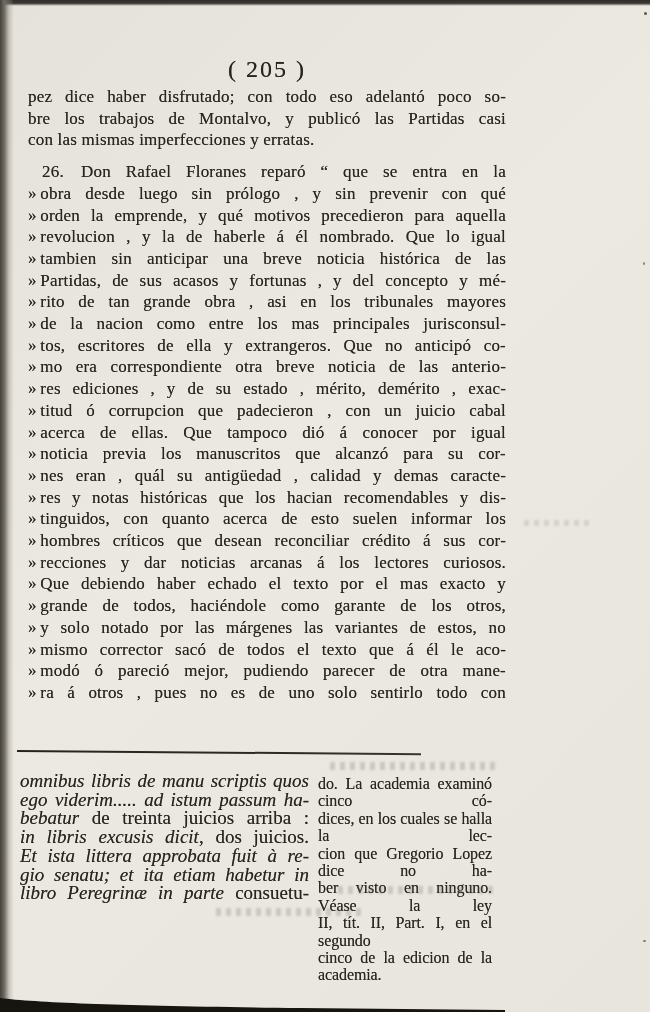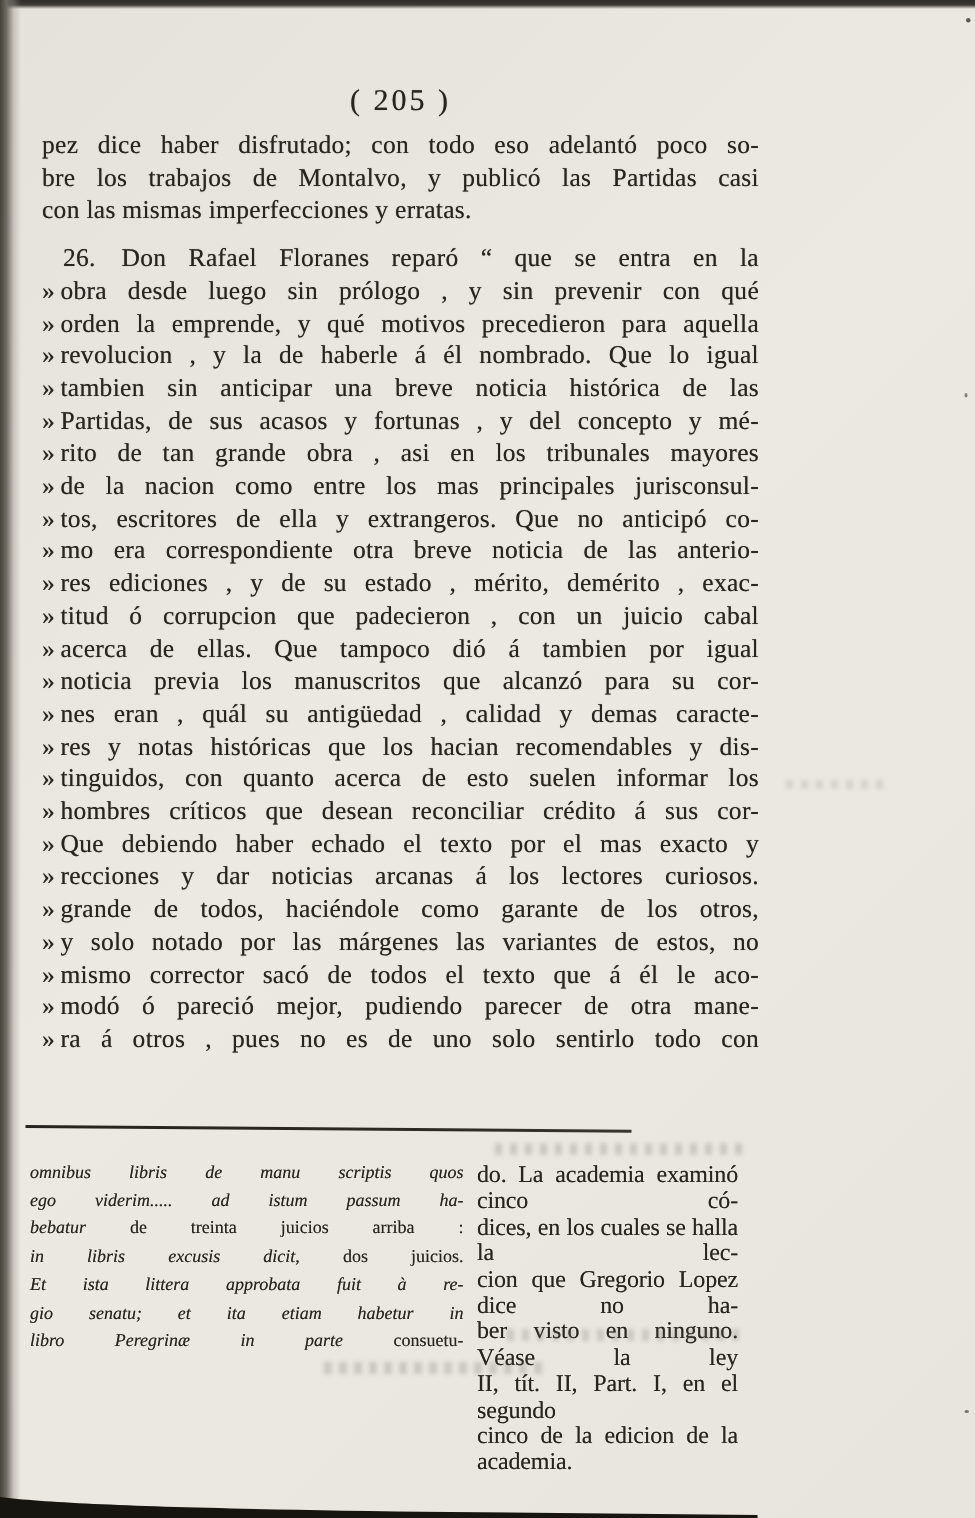--- a/index.html
+++ b/index.html
@@ -11,36 +11,36 @@
     color:#282520;
   }
   
   .edge-top{position:absolute;top:0;left:0;right:0;height:6px;
     background:linear-gradient(to bottom,#2f2d29 0%,#3c3a34 55%,rgba(70,66,60,.45) 80%,rgba(70,66,60,0) 100%);}
   .edge-left{position:absolute;top:0;bottom:0;left:0;width:14px;
     background:linear-gradient(to right,#454239 0%,#6e6a61 30%,rgba(150,145,135,.4) 65%,rgba(200,196,188,0) 100%);}
   .edge-bottom{position:absolute;left:0;bottom:0;width:650px;height:16px;}
   
   .pagenum{position:absolute;top:56px;left:28px;width:478px;text-align:center;
-    font-size:20px;letter-spacing:2px;text-shadow:0 0 .5px rgba(40,36,30,.7);}
+    font-size:24px;letter-spacing:2px;text-shadow:0 0 .5px rgba(40,36,30,.7);}
   
   .body-text{position:absolute;top:86px;left:28px;width:478px;
     font-size:17px;line-height:21.7px;letter-spacing:.2px;
     text-shadow:0 0 .5px rgba(40,36,30,.65);}
   .bline{text-align:justify;}
   .bline.j{text-align-last:justify;}
   .bline.ind{text-indent:14px;margin-top:10px;}
   
   .fn-rule{position:absolute;left:17px;top:750px;width:404px;height:2px;
     background:linear-gradient(to right,#26231e 0%,#2e2b25 70%,#3a362f 100%);
     transform:rotate(0.45deg);transform-origin:left center;}
   
   .footnotes{position:absolute;top:772px;left:20px;width:472px;display:flex;gap:9px;}
   .fn-col{text-shadow:0 0 .4px rgba(40,36,30,.6);}
-  .fn-left{width:289px;font-size:12px;line-height:18.7px;}
+  .fn-left{width:289px;font-size:19px;line-height:18.7px;}
   .fn-right{width:174px;font-size:16px;line-height:17.4px;padding-top:3px;letter-spacing:-.1px;}
   .fline{text-align:justify;text-align-last:justify;}
   .it{font-style:italic;}
   
   .smudge{position:absolute;height:8px;filter:blur(1.3px);opacity:.5;
     background:repeating-linear-gradient(90deg,rgba(110,105,95,.5) 0 5px,rgba(110,105,95,0) 5px 10px);}
   .smudge.s1{left:330px;top:762px;width:165px;}
   .smudge.s2{left:338px;top:886px;width:160px;}
   .smudge.s3{left:216px;top:908px;width:150px;}
   .smudge.s4{left:524px;top:520px;width:70px;height:6px;opacity:.35;}
@@ -65,28 +65,28 @@
       <div class="bline j">» orden la emprende, y qué motivos precedieron para aquella</div>
       <div class="bline j">» revolucion , y la de haberle á él nombrado. Que lo igual</div>
       <div class="bline j">» tambien sin anticipar una breve noticia histórica de las</div>
       <div class="bline j">» Partidas, de sus acasos y fortunas , y del concepto y mé-</div>
       <div class="bline j">» rito de tan grande obra , asi en los tribunales mayores</div>
       <div class="bline j">» de la nacion como entre los mas principales jurisconsul-</div>
       <div class="bline j">» tos, escritores de ella y extrangeros. Que no anticipó co-</div>
       <div class="bline j">» mo era correspondiente otra breve noticia de las anterio-</div>
       <div class="bline j">» res ediciones , y de su estado , mérito, demérito , exac-</div>
       <div class="bline j">» titud ó corrupcion que padecieron , con un juicio cabal</div>
-      <div class="bline j">» acerca de ellas. Que tampoco dió á tambien por igual</div>
+      <div class="bline j">» acerca de ellas. Que tampoco dió á conocer por igual</div>
       <div class="bline j">» noticia previa los manuscritos que alcanzó para su cor-</div>
       <div class="bline j">» nes eran , quál su antigüedad , calidad y demas caracte-</div>
       <div class="bline j">» res y notas históricas que los hacian recomendables y dis-</div>
       <div class="bline j">» tinguidos, con quanto acerca de esto suelen informar los</div>
       <div class="bline j">» hombres críticos que desean reconciliar crédito á sus cor-</div>
+      <div class="bline j">» recciones y dar noticias arcanas á los lectores curiosos.</div>
       <div class="bline j">» Que debiendo haber echado el texto por el mas exacto y</div>
-      <div class="bline j">» recciones y dar noticias arcanas á los lectores curiosos.</div>
       <div class="bline j">» grande de todos, haciéndole como garante de los otros,</div>
       <div class="bline j">» y solo notado por las márgenes las variantes de estos, no</div>
       <div class="bline j">» mismo corrector sacó de todos el texto que á él le aco-</div>
       <div class="bline j">» modó ó pareció mejor, pudiendo parecer de otra mane-</div>
       <div class="bline j">» ra á otros , pues no es de uno solo sentirlo todo con</div>
     </div>
 
   <div class="fn-rule"></div>
 
   <div class="footnotes">

